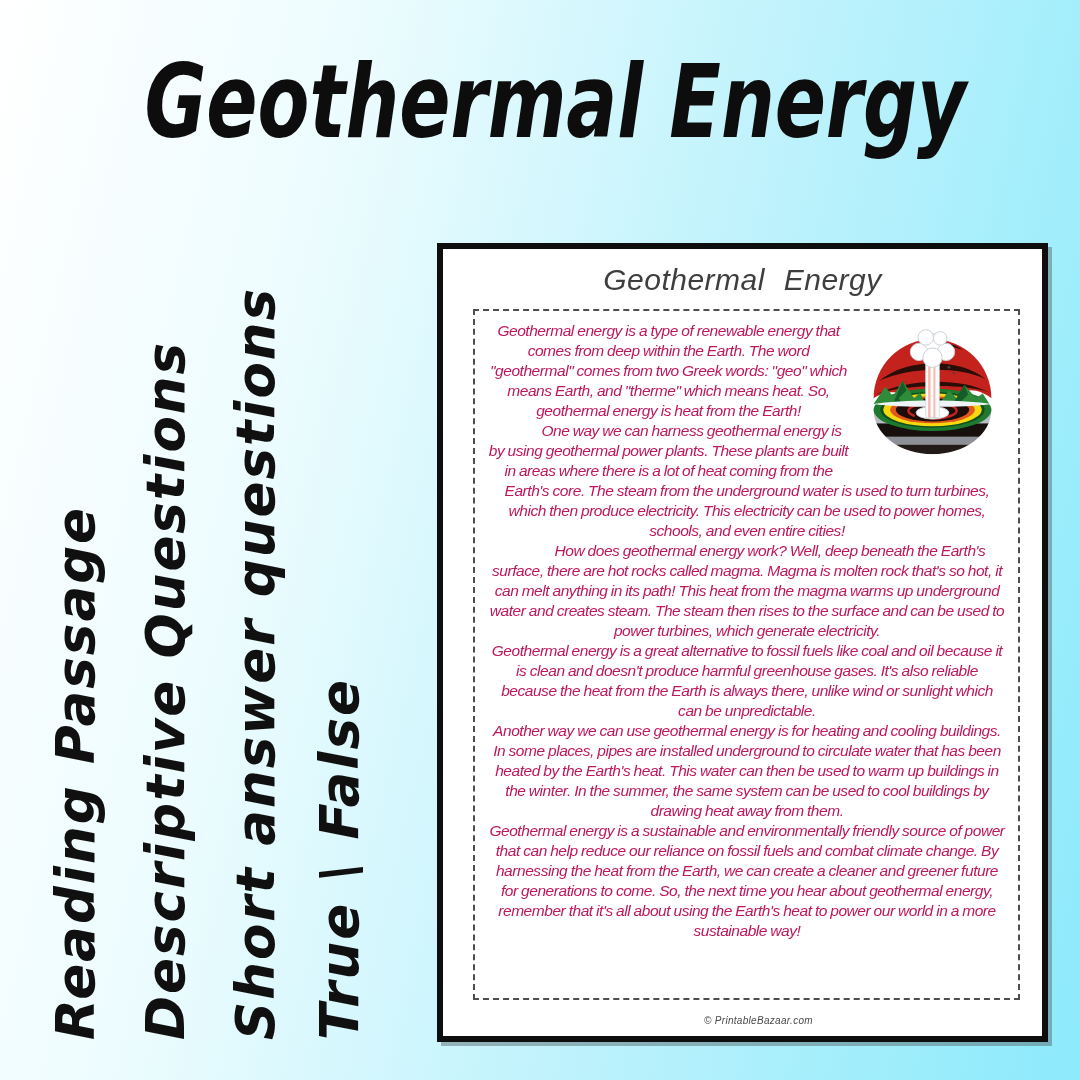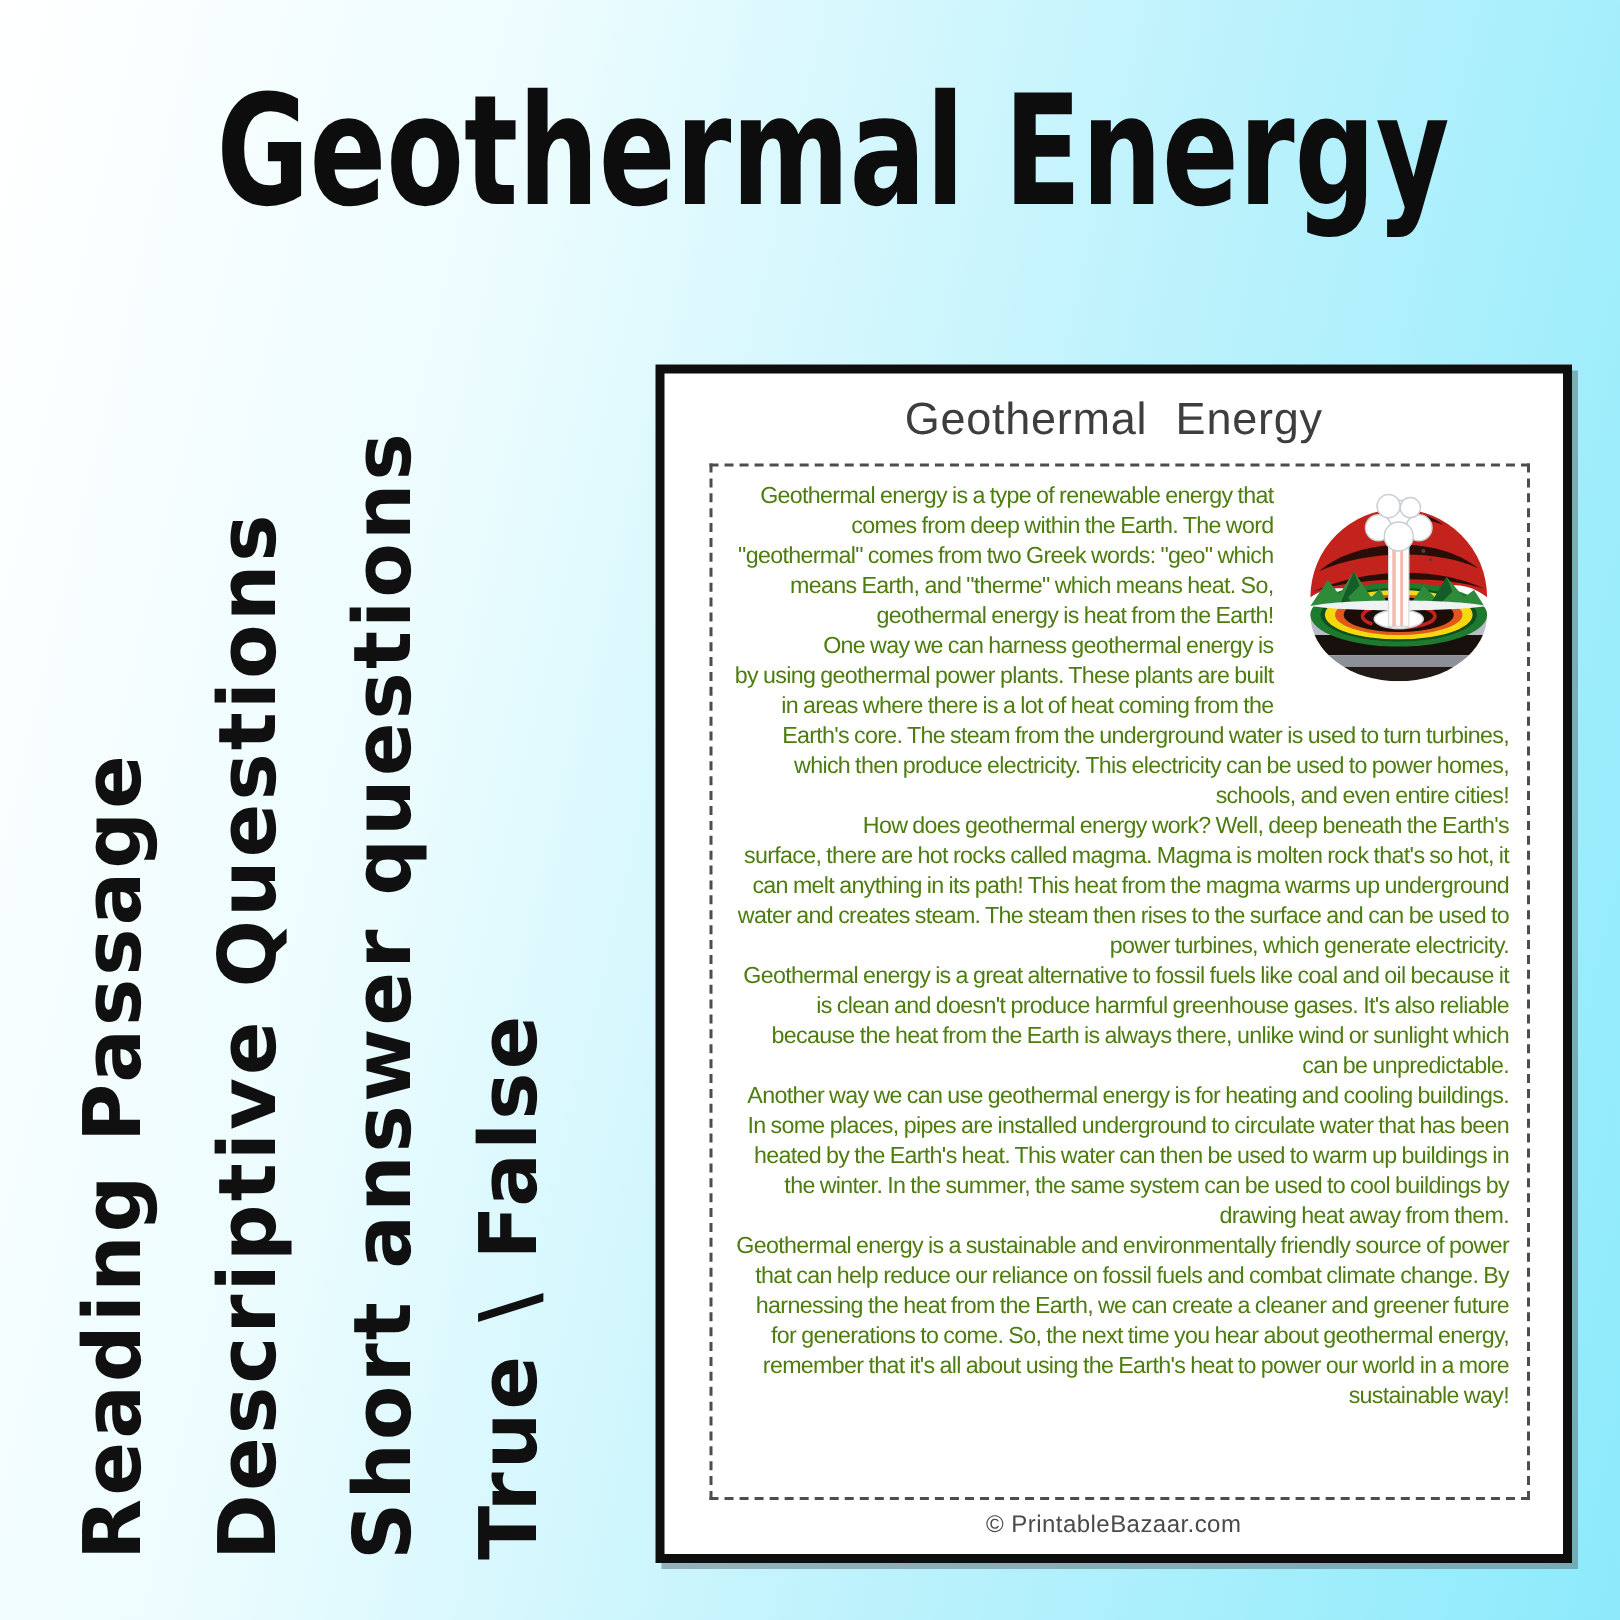--- a/index.html
+++ b/index.html
@@ -1,19 +1,20 @@
 <!DOCTYPE html>
 <html><head>
 <meta charset="utf-8">
 <style>
   html,body{margin:0;padding:0;}
   .canvas{
     position:relative;width:1080px;height:1080px;overflow:hidden;
     background:linear-gradient(103deg,#ffffff 0%,#ecfcfe 28%,#bdf2fc 62%,#8ceafb 100%);
     font-family:"Liberation Sans",sans-serif;
+    font-style:italic;
   }
   
   .poster-title-wrap{position:absolute;top:46px;left:0;width:1080px;text-align:center;}
   .poster-title{
     display:inline-block;font-family:"DejaVu Sans",sans-serif;font-weight:bold;
     font-size:102px;line-height:1.1;color:#0d0d0d;
     transform:scaleX(0.74);transform-origin:50% 50%;white-space:nowrap;
   }
   
   .side-label{
@@ -34,29 +35,29 @@
   }
   .page-title{
     margin-top:14px;text-align:center;font-size:30px;line-height:34px;
     color:#3e3e3e;letter-spacing:0.5px;word-spacing:10px;font-weight:normal;
   }
   .passage-box{
     position:absolute;left:30px;right:22px;top:60px;bottom:36px;
     border:2px dashed #4d4d4d;padding:10px 12px 6px 13px;overflow:hidden;
   }
   .passage-box p{
-    margin:0;font-size:15.5px;line-height:20px;color:#4d7c0f;
-    letter-spacing:-0.45px;word-spacing:-0.5px;text-align:right;
+    margin:0;font-size:15.5px;line-height:20px;color:#be185d;
+    letter-spacing:-0.45px;word-spacing:-0.5px;text-align:center;
   }
   .passage-box p.indent{text-indent:46px;}
   .passage-box p.spaced{}
   .illustration{float:right;width:147px;height:140px;margin:0 0 6px 10px;}
   .page-footer{
-    position:absolute;bottom:10px;left:0;width:100%;text-align:center;
-    font-size:16px;color:#4a4a4a;letter-spacing:0.3px;
+    position:absolute;bottom:10px;left:16px;width:100%;text-align:center;
+    font-size:10px;color:#4a4a4a;letter-spacing:0.3px;
   }
 </style>
 </head>
 <body>
 
 <div class="canvas">
 
   <div class="poster-title-wrap">
     <span class="poster-title">Geothermal Energy</span>
   </div>

